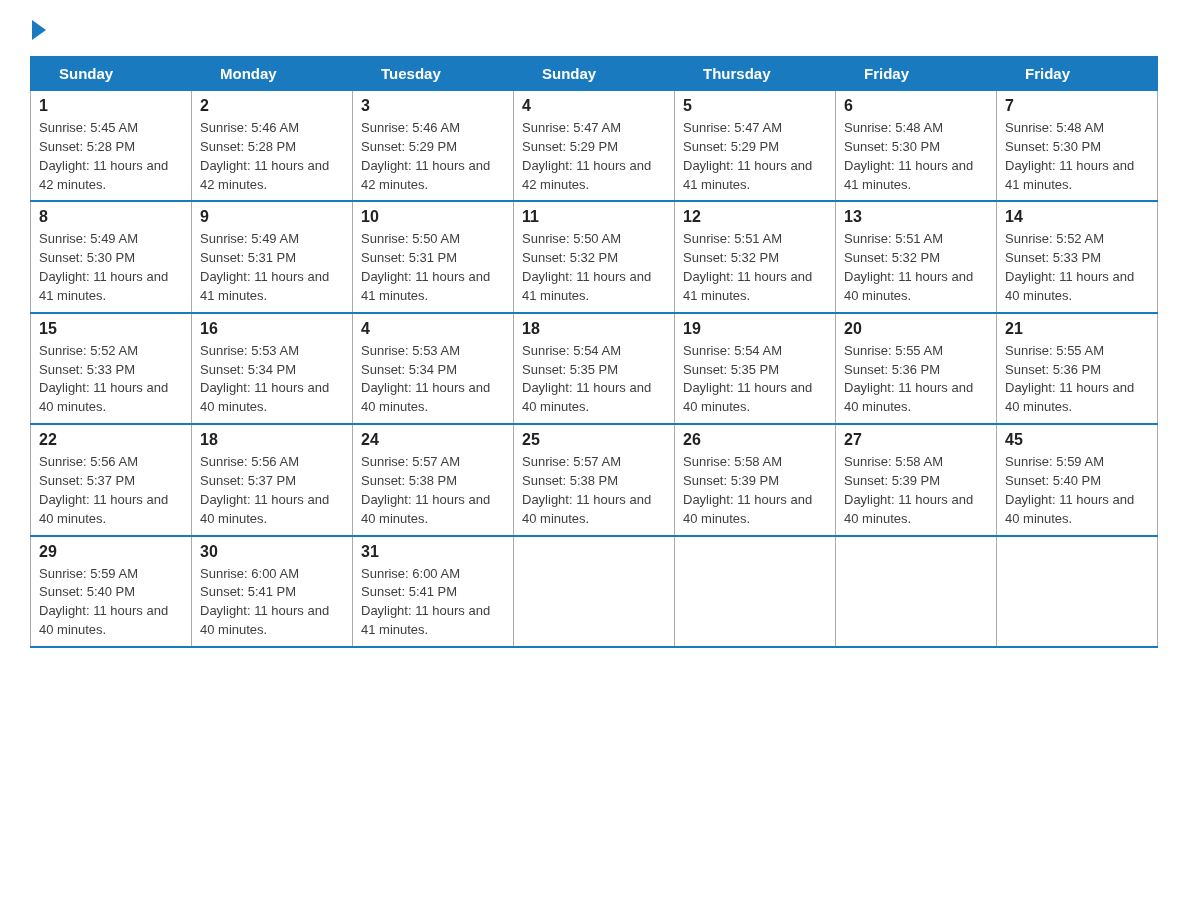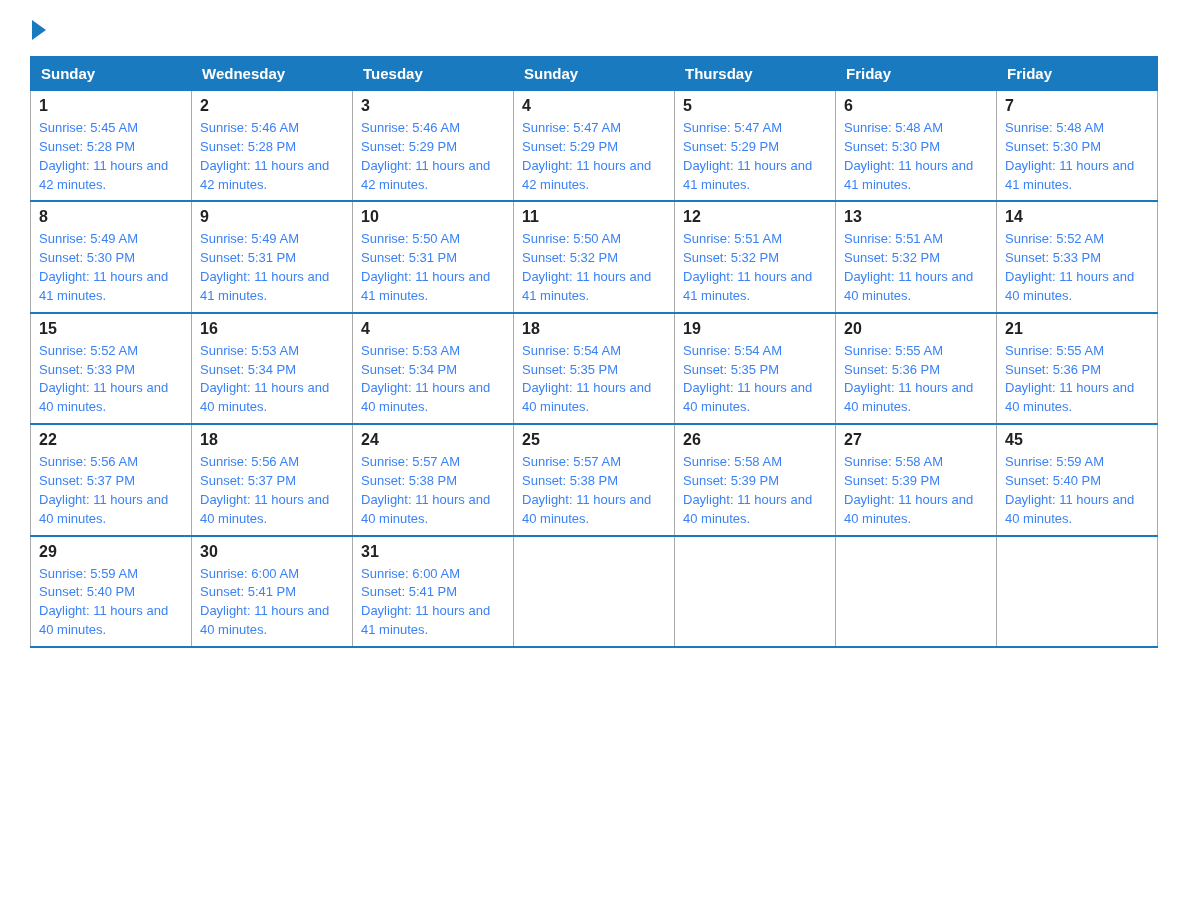--- a/index.html
+++ b/index.html
@@ -63,21 +63,21 @@
     table {
       width: 100%;
       border-collapse: collapse;
       table-layout: fixed;
     }
     thead tr th {
       background-color: #1a7abf;
       color: #fff;
       font-size: 15px;
       font-weight: bold;
-      padding: 8px 10px;
+      padding: 8px 28px;
       text-align: left;
       border: 1px solid #1a7abf;
     }
     tbody tr td {
       vertical-align: top;
       border: 1px solid #aaa;
       padding: 6px 8px;
       font-size: 13px;
       color: #222;
       height: 110px;
@@ -87,21 +87,21 @@
     }
     .day-num {
       font-size: 16px;
       font-weight: bold;
       margin-bottom: 4px;
       display: block;
     }
     .day-info {
       font-size: 13px;
       line-height: 1.45;
-      color: #3b82f6;
+      color: #404040;
     }
     .empty-cell {
       background: #fff;
     }
   </style>
 </head>
 <body>
 
 <div class="header">
   <div class="logo">
@@ -114,21 +114,21 @@
   <div class="title-block">
     <div class="month-title"></div>
     <div class="location-title"></div>
   </div>
 </div>
 
 <table>
   <thead>
     <tr>
     <th>Sunday</th>
-        <th>Wednesday</th>
+        <th>Monday</th>
         <th>Tuesday</th>
         <th>Sunday</th>
         <th>Thursday</th>
         <th>Friday</th>
         <th>Friday</th>
       </tr>
   </thead>
   <tbody id="calendar-body">
   <tr>
         <td>

